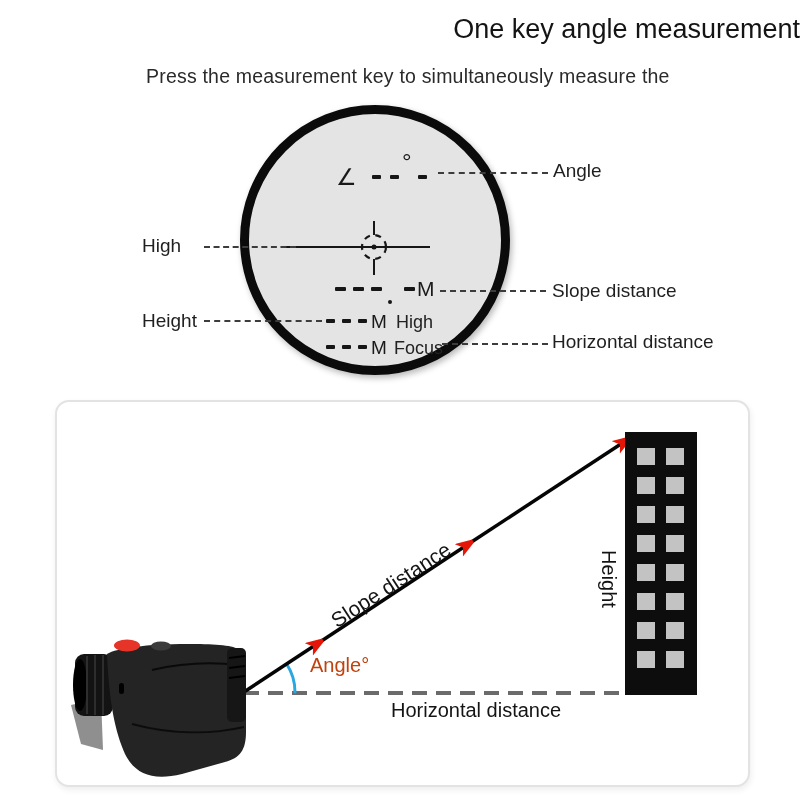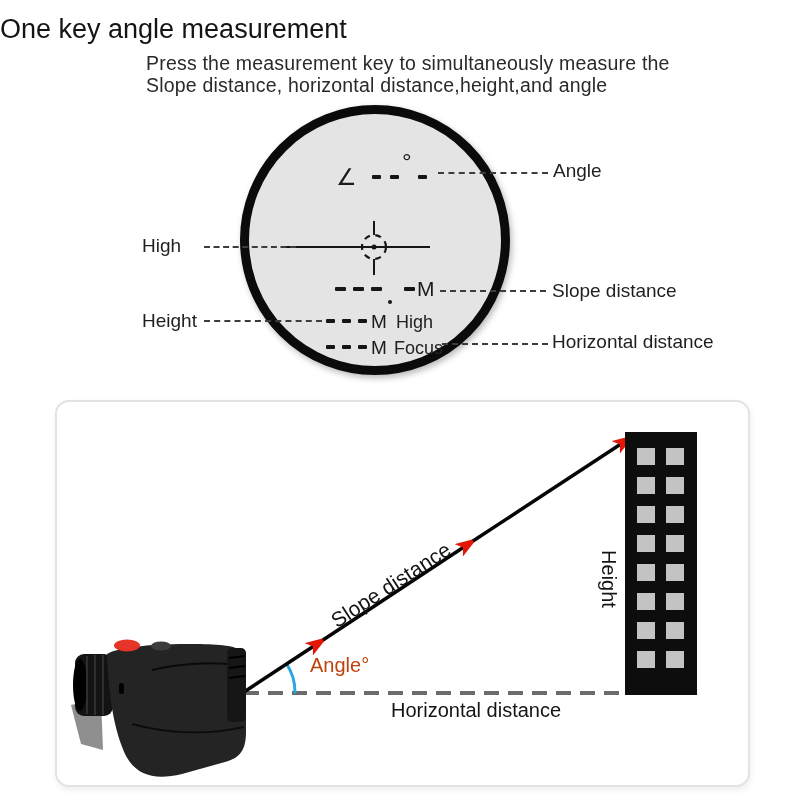--- a/index.html
+++ b/index.html
@@ -4,22 +4,22 @@
 <style>
   * { margin:0; padding:0; box-sizing:border-box; }
   html,body { background:#fff; }
   .page {
     position:relative; width:800px; height:800px; background:#ffffff;
     font-family:"Liberation Sans", sans-serif; color:#1c1c1c; overflow:hidden;
   }
   .abs { position:absolute; }
 
   
-  .title { left:0; top:14px; width:800px; text-align:left; font-size:27px; color:#141414; }
-  .sub { left:146px; font-size:19.5px; color:#2a2a2a; letter-spacing:0.2px; }
+  .title { left:0; top:14px; width:800px; text-align:right; font-size:27px; color:#141414; }
+  .sub { left:146px; font-size:19.5px; color:#2a2a2a; letter-spacing:0.2px;margin-top:13px; }
   .sub1 { top:52px; } .sub2 { top:74px; }
 
   
   .lens {
     left:240px; top:105px; width:270px; height:270px; border-radius:50%;
     background:#e4e4e4; border:9px solid #0b0b0b;
     box-shadow:2px 3px 6px rgba(0,0,0,0.28);
   }
   .vf-dash { position:absolute; width:9px; height:4px; background:#161616; border-radius:1px; }
   .vf-dot  { position:absolute; width:4px; height:4px; background:#161616; border-radius:50%; }
@@ -54,21 +54,20 @@
     white-space:nowrap;
   }
 </style>
 </head>
 <body>
 
 <div class="page">
 
   <div class="abs title">One key angle measurement</div>
   <div class="abs sub sub1">Press the measurement key to simultaneously measure the</div>
-  <div class="abs sub sub2">Slope distance, horizontal distance,height,and angle</div>
 
   <div class="abs lens"></div>
 
   <div class="vf-text angle-sym">∠</div>
   <div class="vf-dash" style="left:372px; top:175px;"></div>
   <div class="vf-dash" style="left:390px; top:175px;"></div>
   <div class="vf-text deg-sym">°</div>
   <div class="vf-dash" style="left:418px; top:175px;"></div>
 
   <svg class="abs" style="left:280px; top:215px;" width="155" height="70" viewBox="0 0 155 70">

